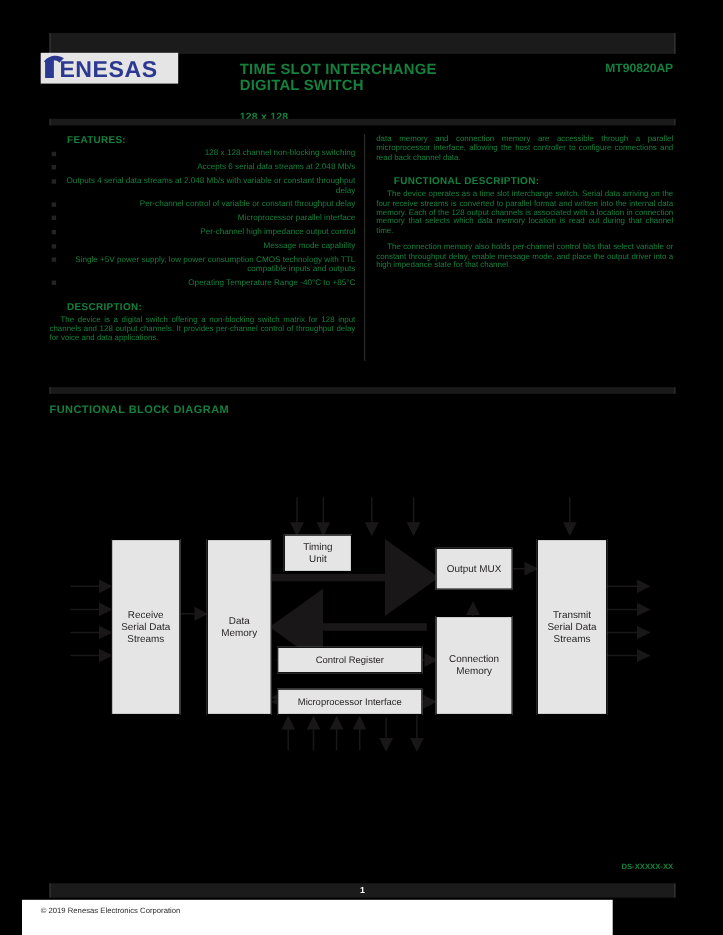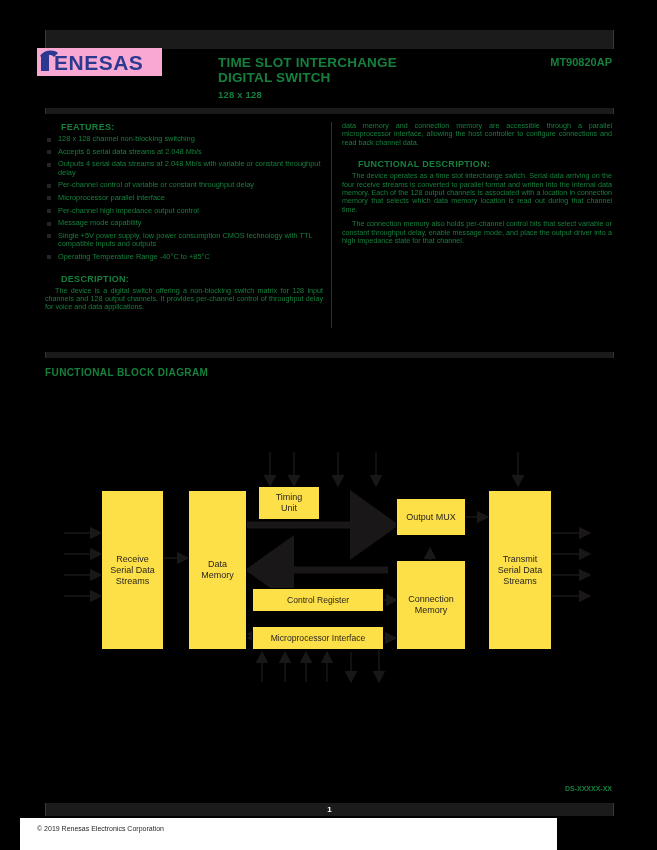--- a/index.html
+++ b/index.html
@@ -40,21 +40,21 @@
     border-left: 1px solid #3a3a3a;
     border-right: 1px solid #3a3a3a;
   }
 
   .logo-box {
     position: absolute;
     left: 37px;
     top: 48px;
     width: 125px;
     height: 28px;
-    background: #f9a8d4;
+    background: #e5e5e5;
     display: flex;
     align-items: center;
     justify-content: flex-start;
     overflow: hidden;
   }
   .logo-svg { display:block; }
 
   .doc-title {
     position: absolute;
     left: 218px;
@@ -62,21 +62,21 @@
     width: 270px;
     font-size: 13.5px;
     font-weight: bold;
     line-height: 15px;
     letter-spacing: .2px;
   }
   .doc-title .sub {
     font-size: 9.5px;
     font-weight: bold;
     display: block;
-    margin-top: 2px;
+    margin-top: 14px;
   }
 
   .part-number {
     position: absolute;
     right: 45px;
     top: 56px;
     font-size: 11px;
     font-weight: bold;
     text-align: center;
   }
@@ -118,20 +118,21 @@
     font-size: 9px;
     font-weight: bold;
     letter-spacing: .3px;
     margin: 0 0 3px 16px;
   }
 
   ul.features {
     list-style: none;
     margin: 0;
     padding: 0;
+    text-align: right;
   }
   ul.features li {
     position: relative;
     padding-left: 13px;
     font-size: 7.4px;
     line-height: 8.6px;
     margin-bottom: 4px;
   }
   ul.features li:before {
     content: "";
@@ -177,21 +178,21 @@
   
   .diagram {
     position: absolute;
     left: 0;
     top: 430px;
     width: 657px;
     height: 280px;
   }
   .blk {
     position: absolute;
-    background: #fde047;
+    background: #e5e5e5;
     border: 1px solid #000;
     color: #231f20;
     display: flex;
     align-items: center;
     justify-content: center;
     text-align: center;
     font-size: 9px;
     line-height: 11px;
     box-sizing: border-box;
   }

